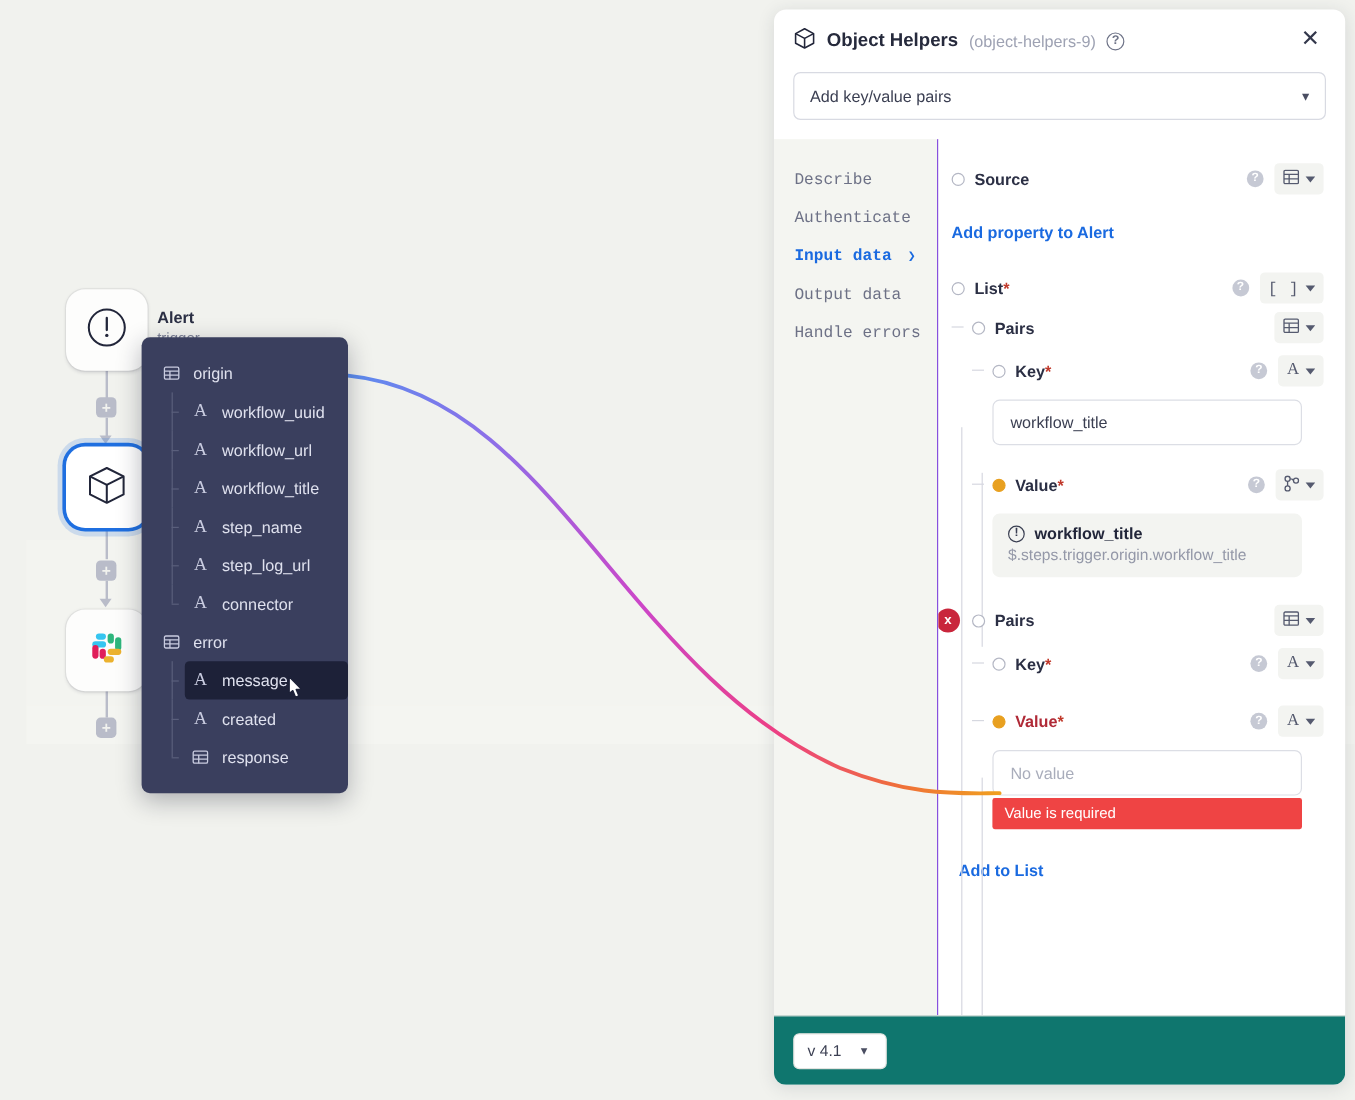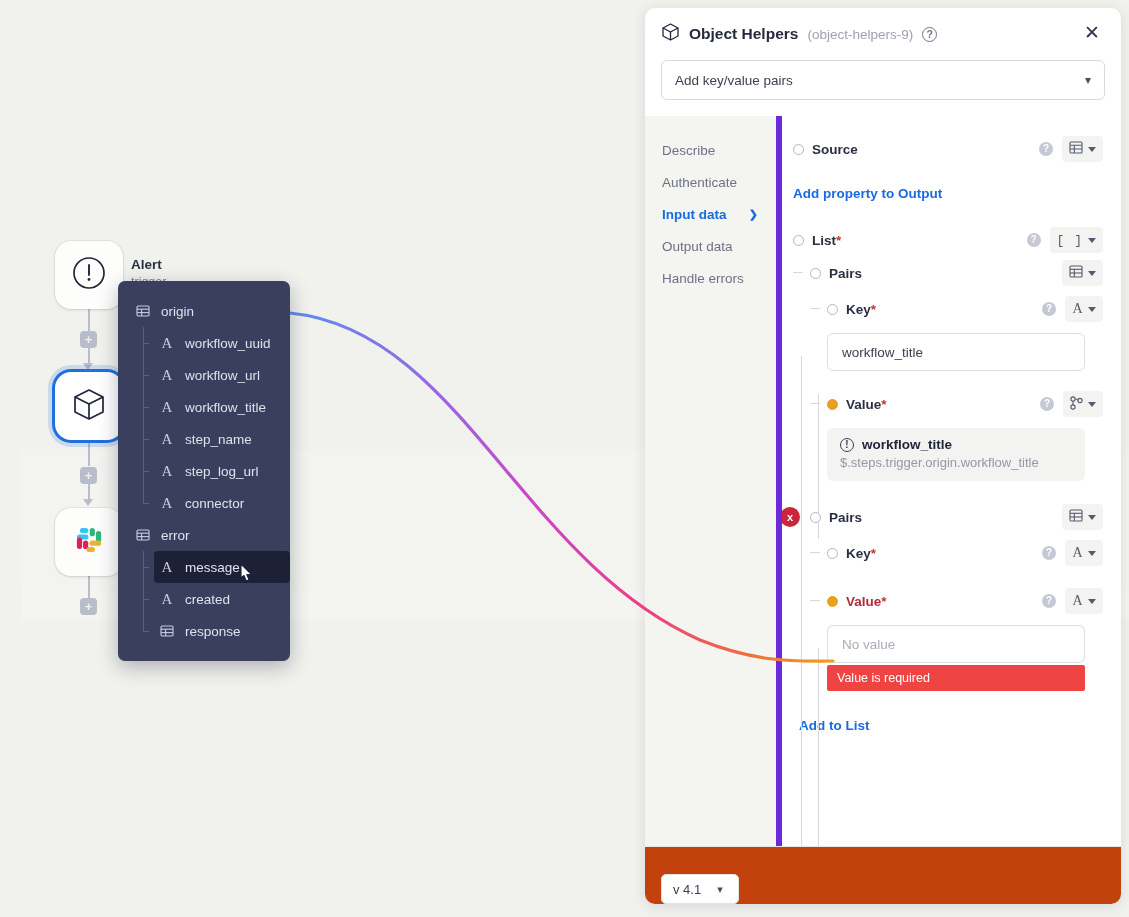--- a/index.html
+++ b/index.html
@@ -121,21 +121,21 @@
   .select-box {
     height: 40px; border: 1px solid #d8dae2; border-radius: 6px;
     display: flex; align-items: center; padding: 0 13px;
     font-size: 13.5px; color: #3b3f52; background: #fff;
   }
   .select-box .chev { margin-left: auto; color: #4a4e62; font-size: 12px; }
 
   .panel-body { flex: 1; display: flex; min-height: 0; }
   .nav {
     width: 137px; flex: none; background: #f4f5f1;
-    padding: 18px 0 0 17px; border-right: 6px solid #6d28d9;
+    padding: 18px 0 0 17px; border-right: 1px solid #6d28d9; font-family: Liberation Mono, monospace;
   }
   .nav-item {
     display: flex; align-items: center; height: 32px;
     font-size: 13.5px; color: #6d7186; position: relative;
   }
   .nav-item.active { color: #1a6ae0; font-weight: 700; }
   .nav-chev { position: absolute; right: 18px; font-size: 11px; }
 
   .content { flex: 1; background: #fff; padding: 18px 18px 0 11px; overflow: hidden; position: relative; }
 
@@ -192,22 +192,22 @@
     background: #ef4444; color: #fff; font-size: 12.5px;
     height: 26px; display: flex; align-items: center; padding: 0 10px;
     border-radius: 2px;
   }
   .x-badge {
     position: absolute; width: 20px; height: 20px; border-radius: 50%;
     background: #c9263c; color: #fff; font-size: 11px; line-height: 20px;
     text-align: center; font-weight: 700;
   }
   .panel-footer {
-    height: 58px; flex: none; background: #c2410c;
-    display: flex; align-items: flex-end; padding-left: 16px;
+    height: 58px; flex: none; background: #0f766e;
+    display: flex; align-items: center; padding-left: 16px;
     border-top: 1px solid #e7e8e3;
   }
   .ver-box {
     height: 30px; min-width: 78px; background: #fff; border: 1px solid #e3e4e0;
     border-radius: 5px; display: flex; align-items: center; gap: 16px;
     padding: 0 11px; font-size: 13px; color: #3b3f52;
   }
   .edge-svg { position: absolute; left: 0; top: 0; pointer-events: none; z-index: 20; }
 </style>
 </head>
@@ -425,21 +425,21 @@
                     <line x1="1" y1="8" x2="13" y2="8" stroke="#555a6f" stroke-width="1.1"></line>
                     <line x1="5.3" y1="4.3" x2="5.3" y2="12" stroke="#555a6f" stroke-width="1.1"></line>
                   </svg>
               </span>
               <span class="caret"></span>
             </span>
           </span>
         </div>
 
         <div style="height:22px"></div>
-        <div class="link">Add property to Output</div>
+        <div class="link">Add property to Alert</div>
 
         <div style="height:24px"></div>
 
         <div class="field-row">
           <span class="dot"></span>
           <span class="label-txt">
             <span>List</span><span class="req">*</span>
           </span>
           <span class="row-right">
             <span class="qmark">?</span>

